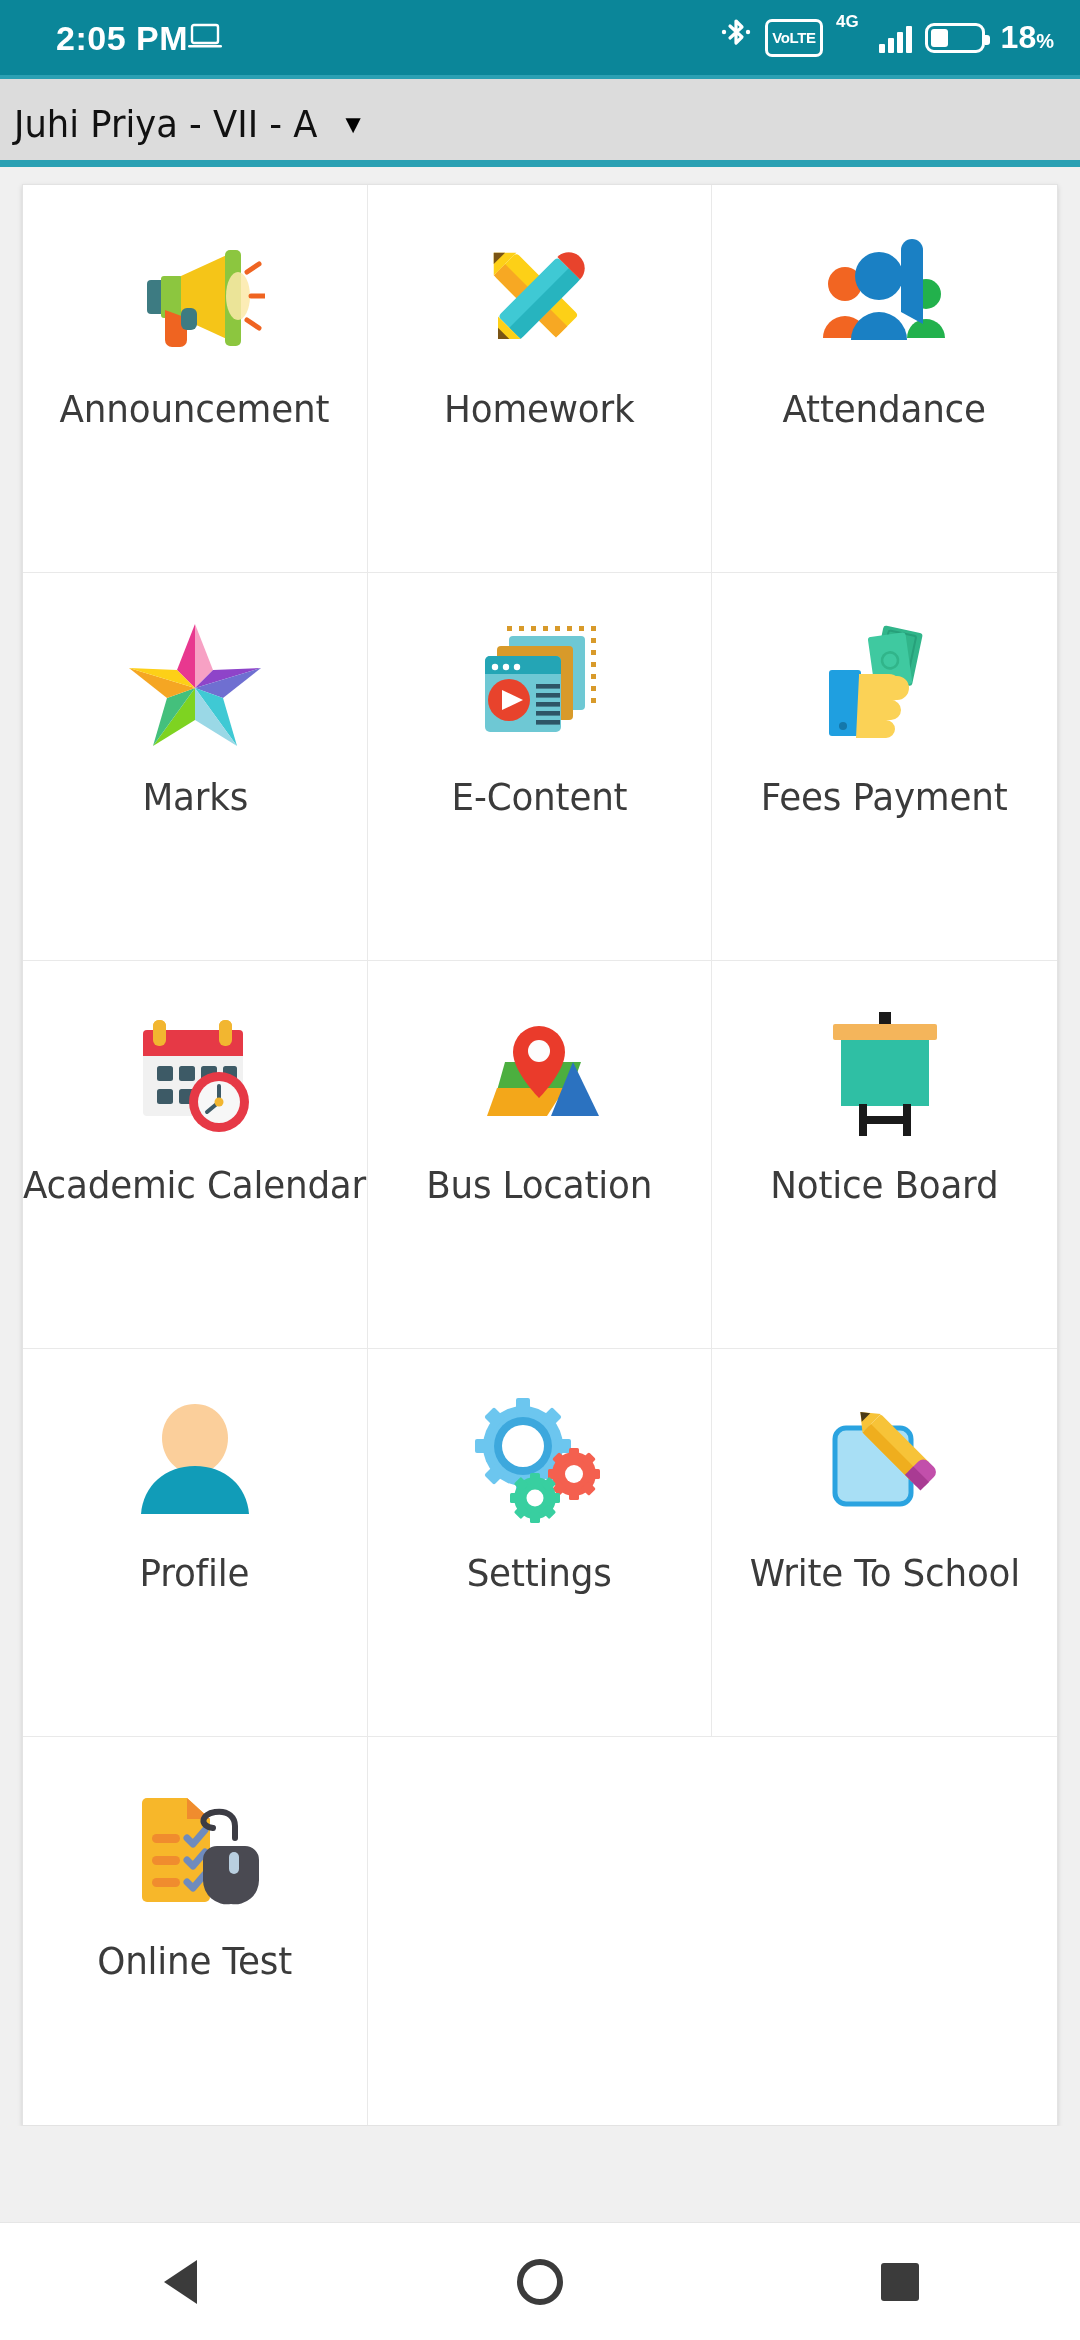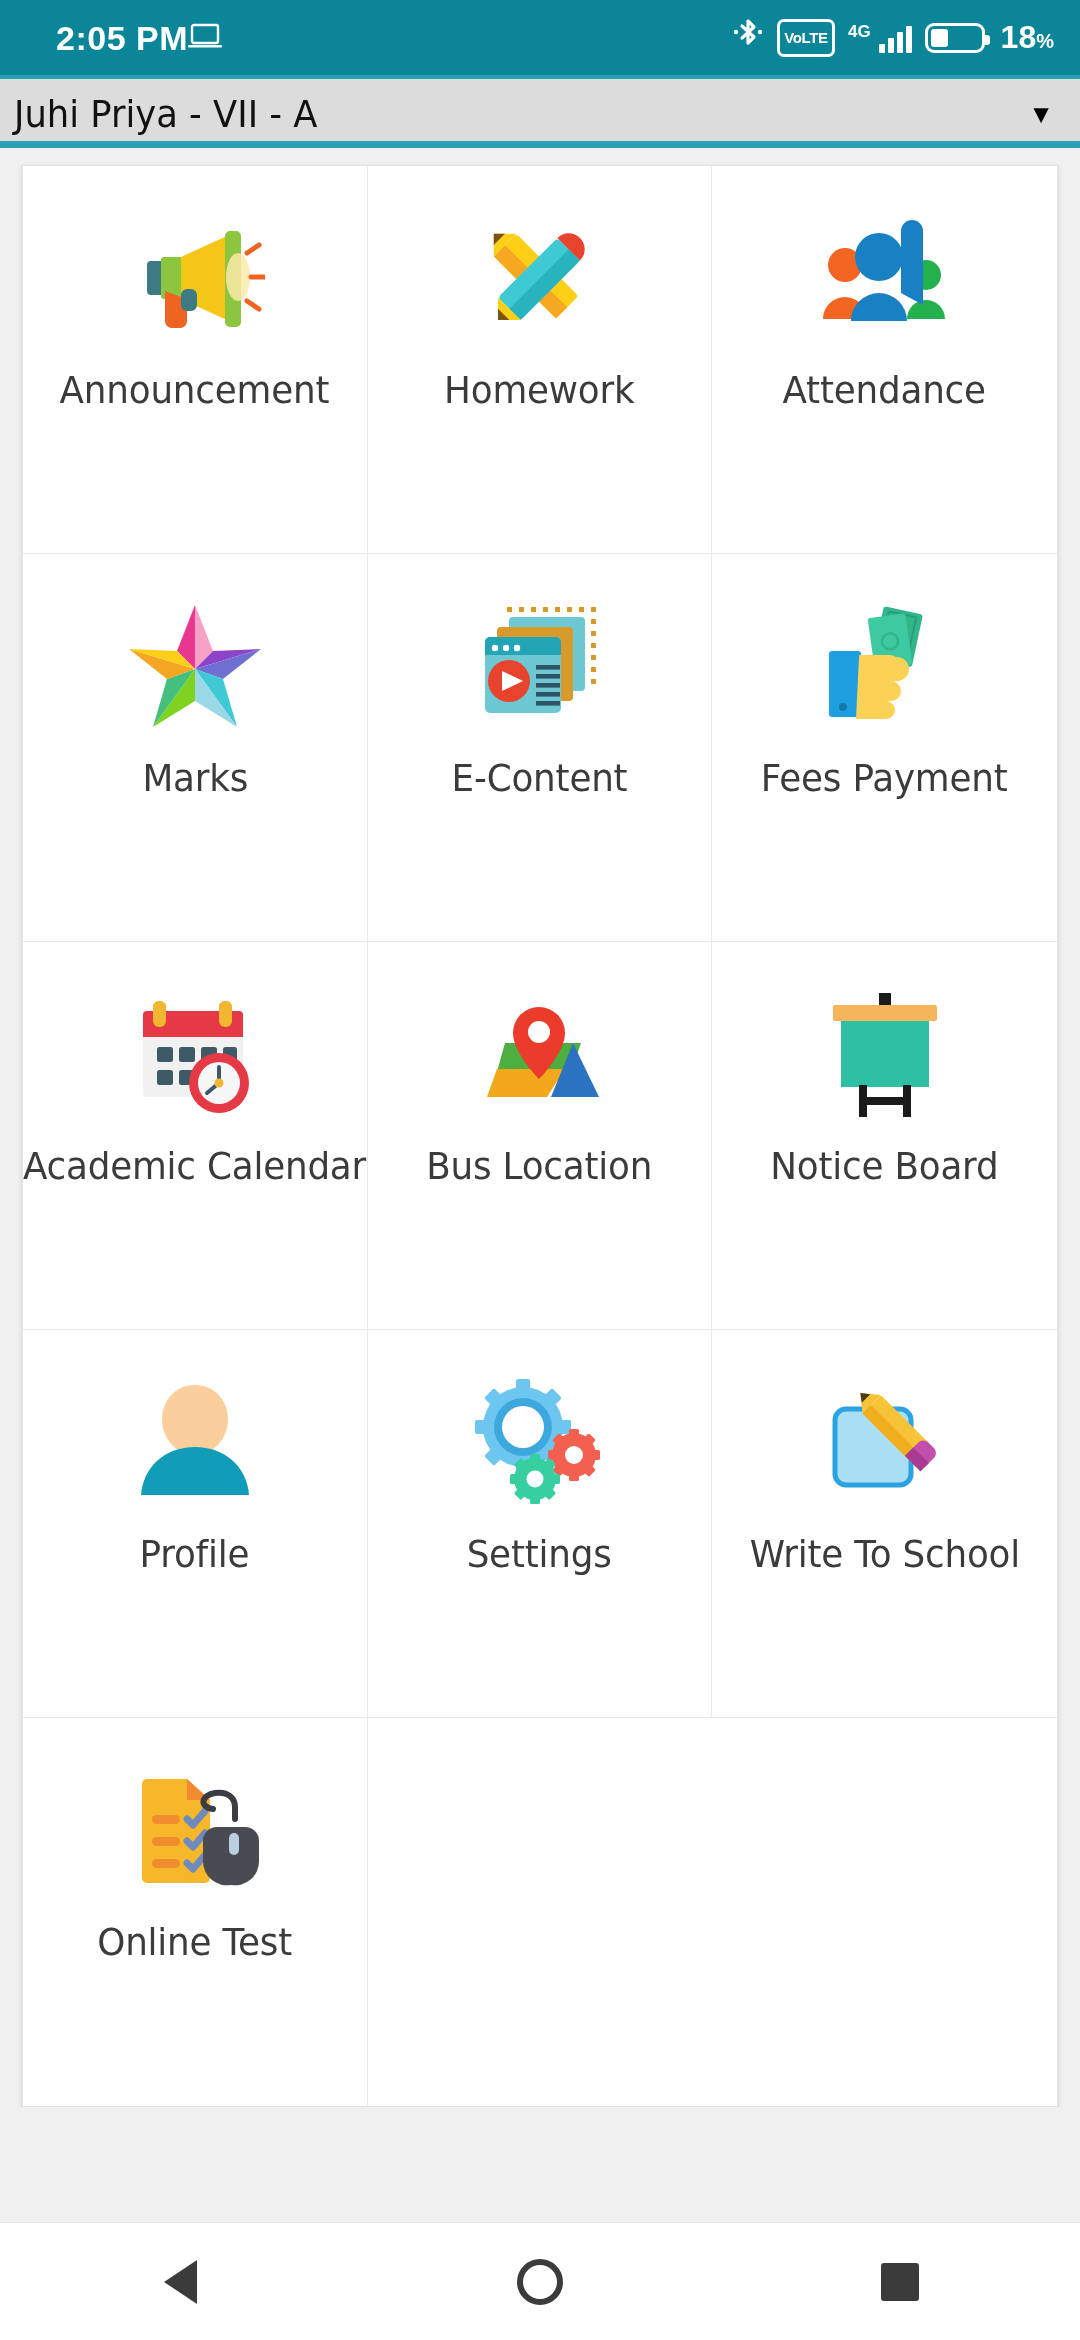--- a/index.html
+++ b/index.html
@@ -20,21 +20,21 @@
   .sb-left { display: flex; align-items: center; }
   .sb-time { font-size: 34px; font-weight: bold; letter-spacing: .5px; line-height: 1; }
   .sb-right { display: flex; align-items: center; gap: 13px; }
   .ic { display: block; }
   .volte-box {
     border: 3px solid #fff; border-radius: 7px; padding: 1px 4px;
     display: flex; flex-direction: row; align-items: center; justify-content: center;
     line-height: .92; height: 38px; width: 58px;
   }
   .volte-box span { font-size: 15px; font-weight: bold; letter-spacing: -.4px; }
-  .sig-wrap { display: flex; align-items: flex-end; gap: 8px; }
+  .sig-wrap { display: flex; gap: 20px; }
   .g4 { font-size: 17px; font-weight: bold; position: relative; top: -11px; }
   .bars { display: flex; align-items: flex-end; gap: 3px; height: 30px; }
   .bars i { display: block; width: 6px; background: #fff; border-radius: 1px; }
   .battery {
     width: 60px; height: 30px; border: 3px solid #fff; border-radius: 9px;
     position: relative; display: flex; align-items: center; padding: 3px;
   }
   .battery::after {
     content: ""; position: absolute; right: -8px; top: 9px;
     width: 5px; height: 10px; background: #fff; border-radius: 0 3px 3px 0;
@@ -52,22 +52,22 @@
     color: #ffffff; font-size: 52px; font-weight: bold;
     letter-spacing: 1px; transform: scaleX(.92); transform-origin: left center;
     text-shadow: 0 0 3px rgba(255,255,255,.55);
     font-family: "DejaVu Sans", sans-serif;
   }
   .power-btn { width: 70px; height: 70px; display: flex; align-items: center; justify-content: center; }
 
   
   .selector-wrap { flex: 0 0 auto; background: #2ba0b3; padding: 4px 0 7px 0; }
   .selector {
-    background: #dcdcdc; height: 62px; display: flex; align-items: center;
-    justify-content: space-between; padding: 8px 26px 0 14px;
+    background: #dcdcdc; height: 81px; display: flex; align-items: center;
+    justify-content: flex-start; padding: 8px 26px 0 14px;
   }
   .selector-text {
     color: #111111; font-size: 38px; font-family: "DejaVu Sans", sans-serif;
     transform: scaleX(.93); transform-origin: left center; white-space: nowrap;
   }
   .caret { color: #000; font-size: 26px; line-height: 1; }
 
   
   .grid-card {
     margin: 17px 22px 0 22px;

